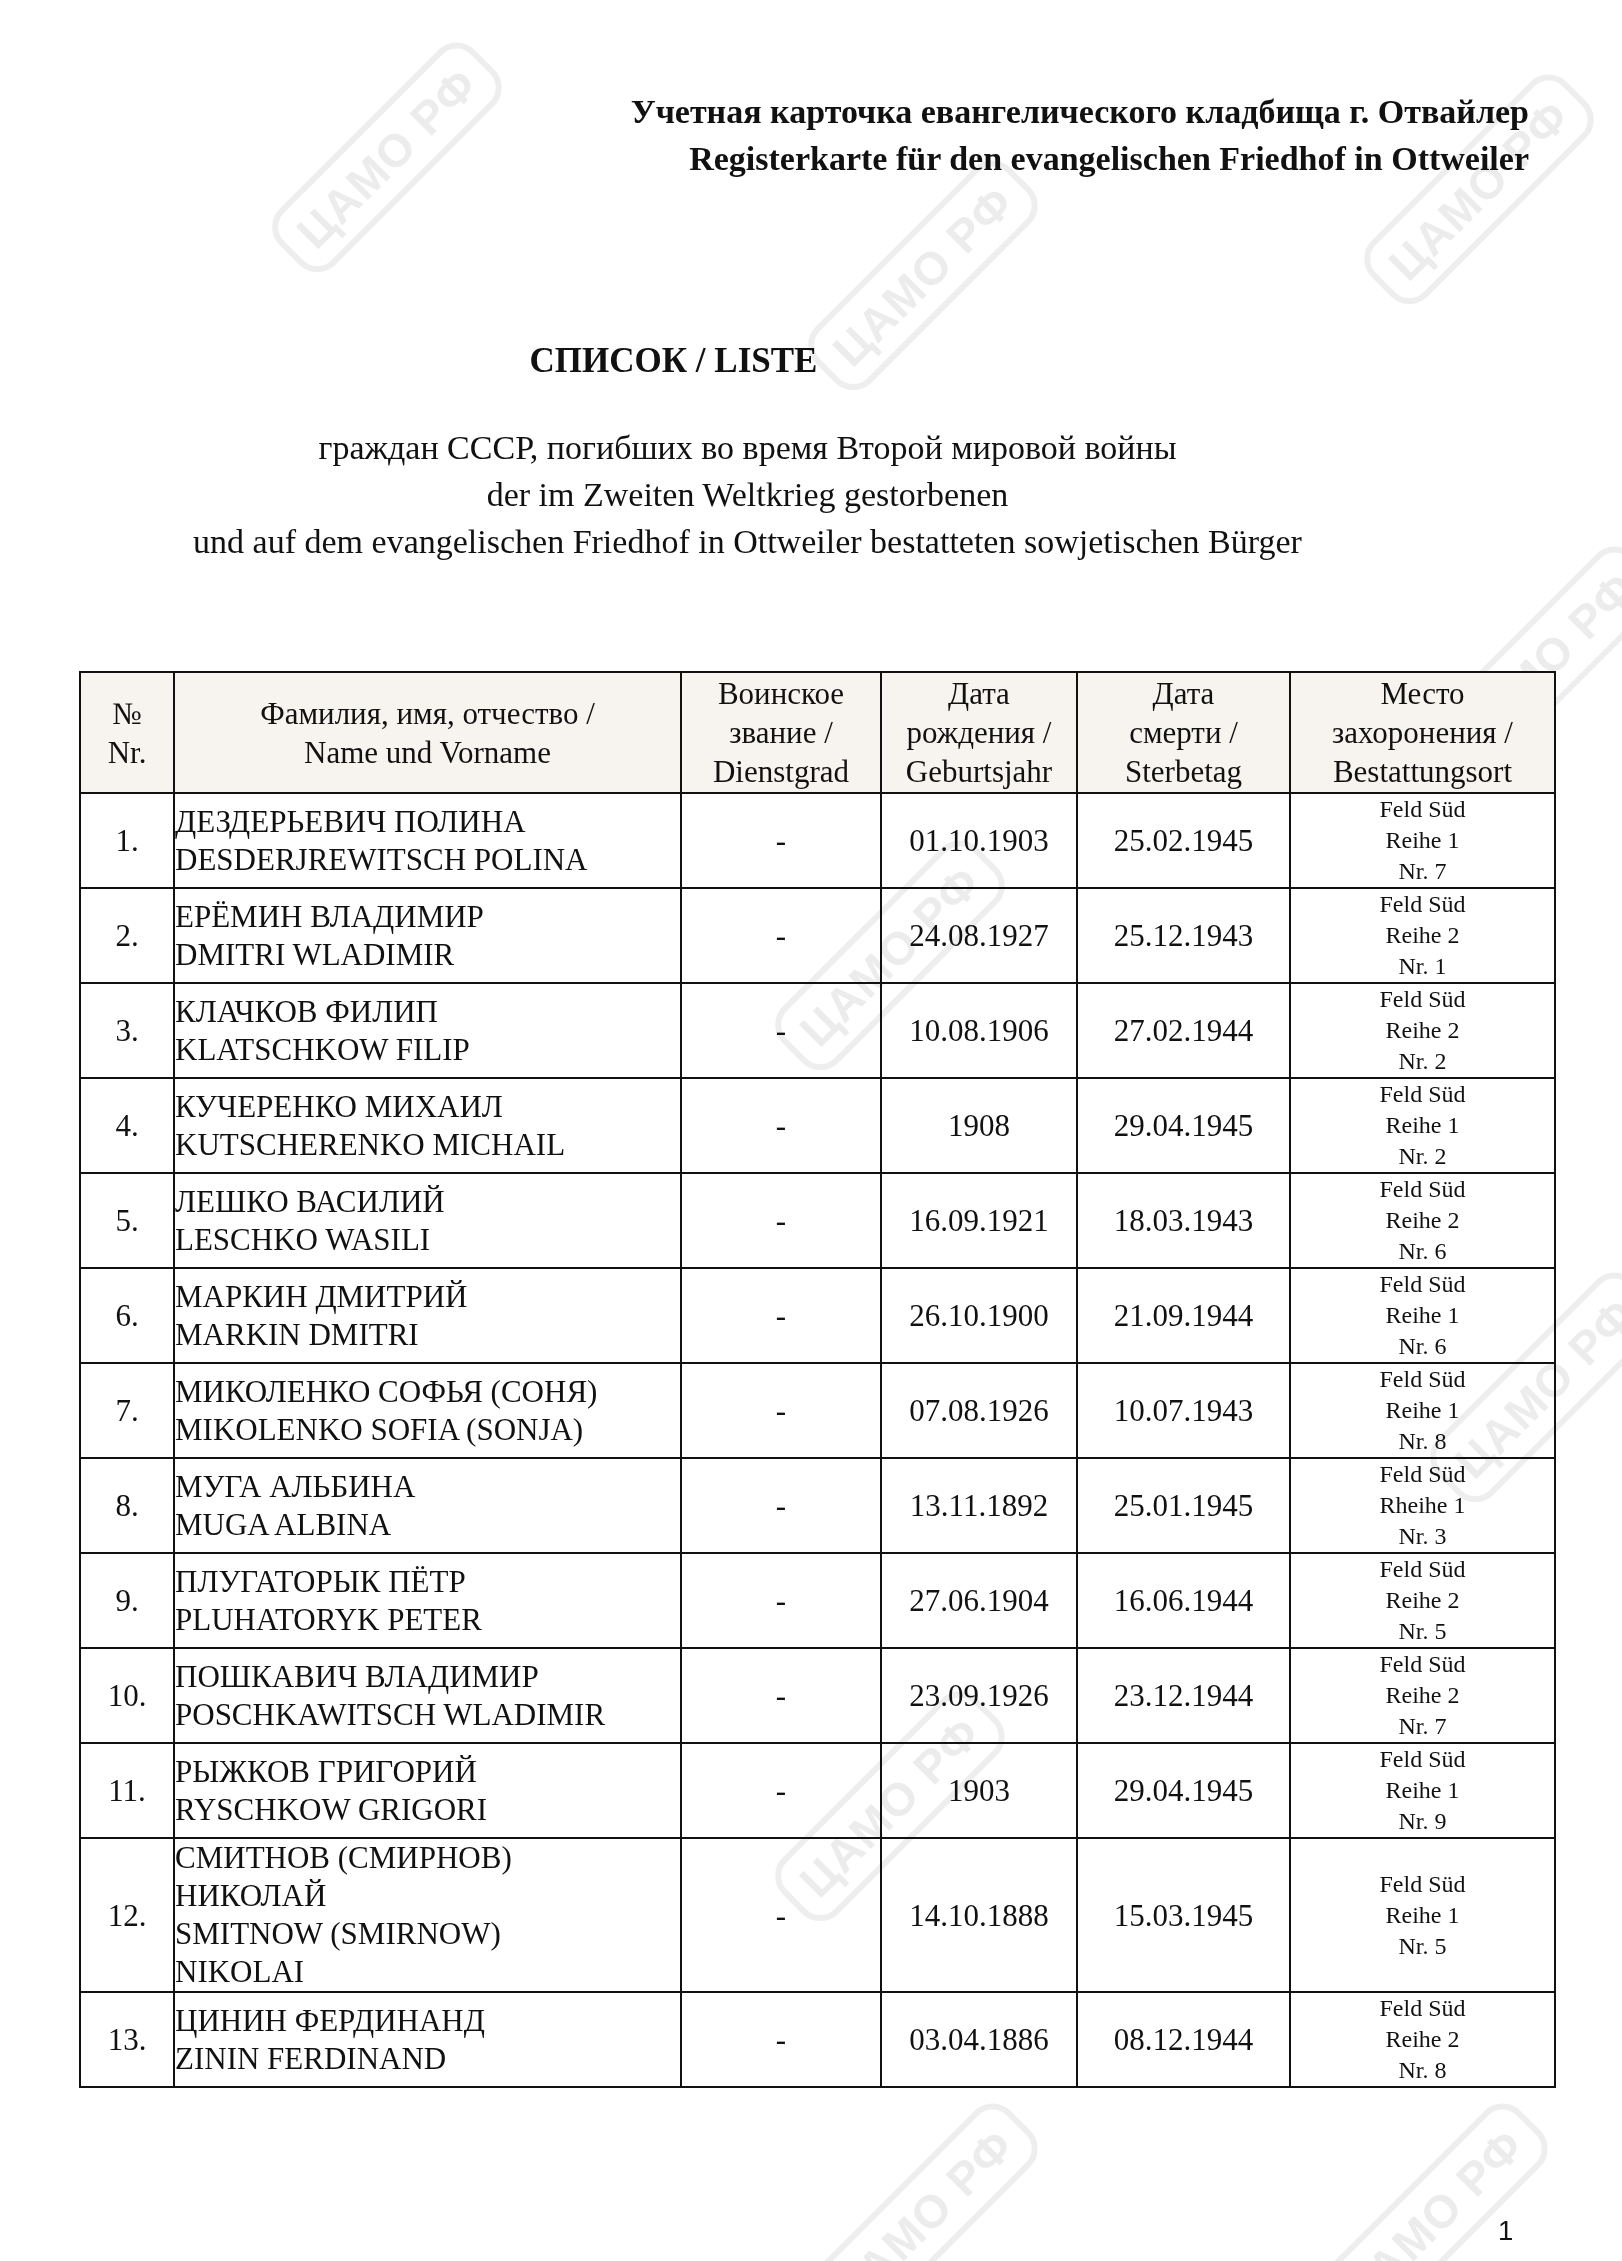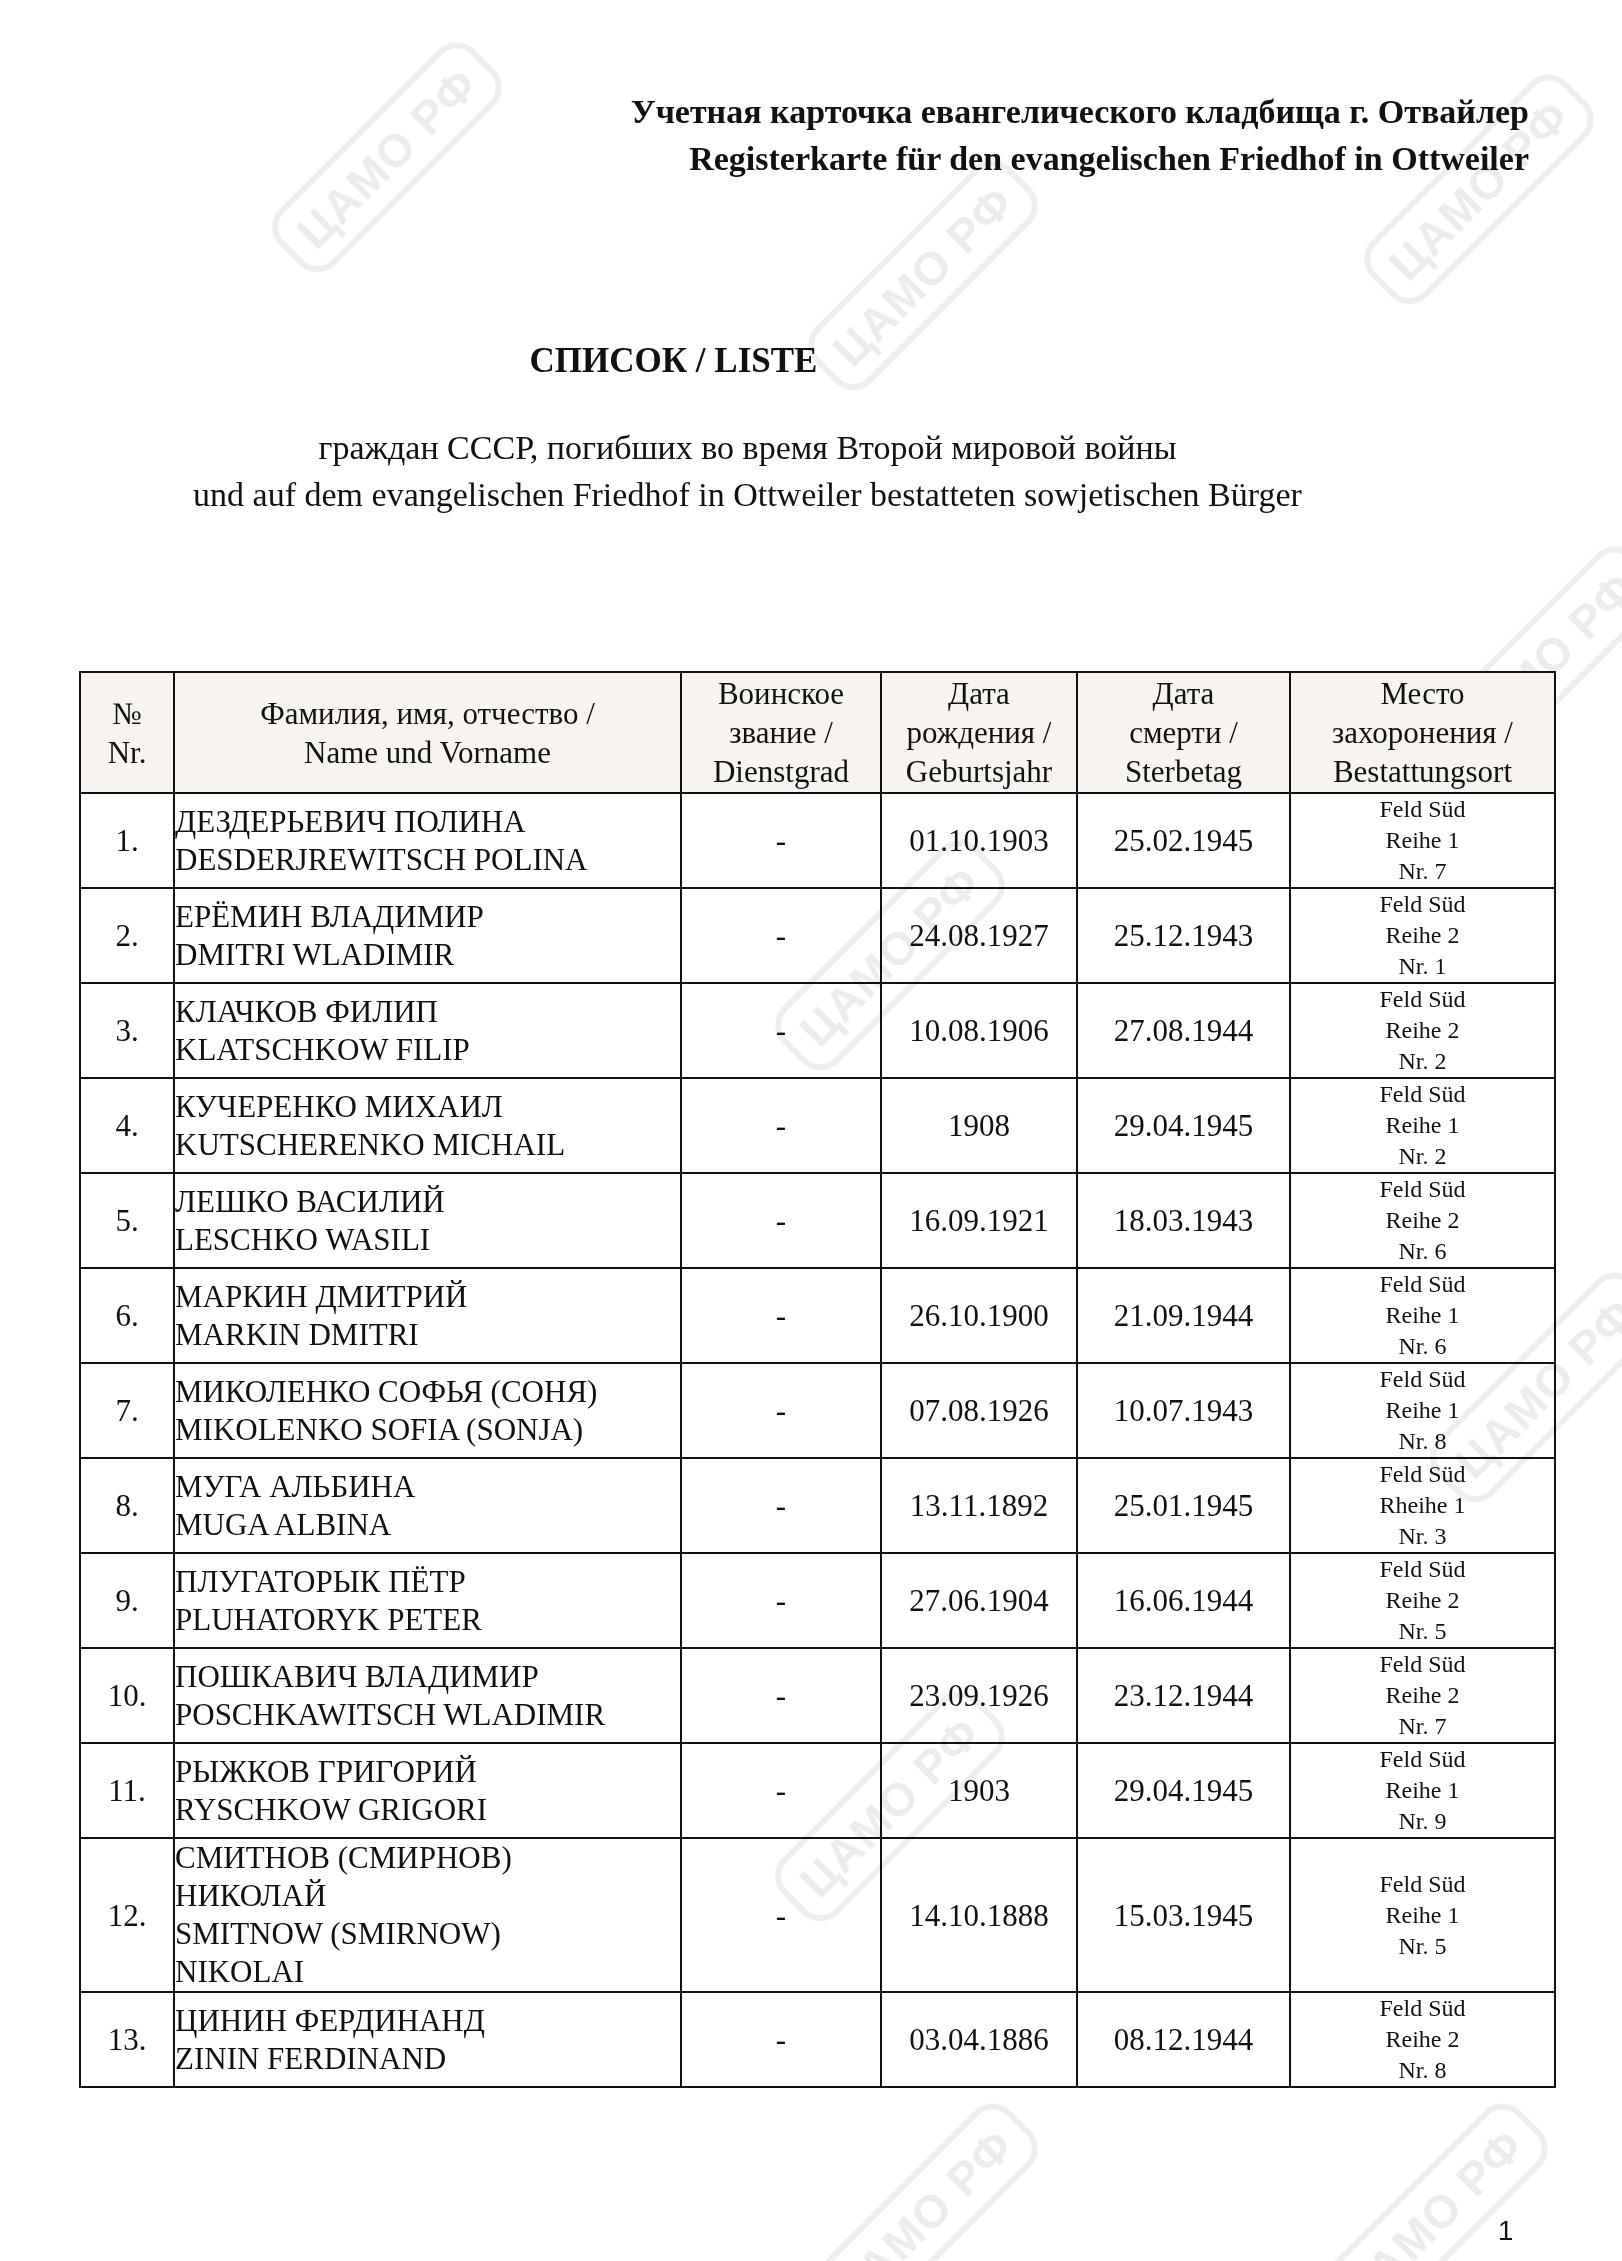--- a/index.html
+++ b/index.html
@@ -105,20 +105,21 @@
 <div class="watermark" style="top:2179px;left:785px;">ЦАМО РФ</div>
 <div class="watermark" style="top:2179px;left:1295px;">ЦАМО РФ</div>
 
 <div class="header-line hl1">Учетная карточка евангелического кладбища г. Отвайлер</div>
 <div class="header-line hl2">Registerkarte für den evangelischen Friedhof in Ottweiler</div>
 
 <div class="title">СПИСОК / LISTE</div>
 
 <div class="subtitle">
   <div>граждан СССР, погибших во время Второй мировой войны</div>
+  <div>der im Zweiten Weltkrieg gestorbenen</div>
   <div>und auf dem evangelischen Friedhof in Ottweiler bestatteten sowjetischen Bürger</div>
 </div>
 
 <table class="list">
   <colgroup>
     <col style="width:94px">
     <col style="width:507px">
     <col style="width:200px">
     <col style="width:196px">
     <col style="width:213px">
@@ -191,21 +192,21 @@
     </tr>
 
     <tr>
       <td>3.</td>
       <td class="name">
         <div>КЛАЧКОВ ФИЛИП</div>
         <div>KLATSCHKOW FILIP</div>
       </td>
       <td>-</td>
       <td>10.08.1906</td>
-      <td>27.08.1944</td>
+      <td>27.02.1944</td>
       <td class="place">
         <div>Feld Süd</div>
         <div>Reihe 2</div>
         <div>Nr. 2</div>
       </td>
     </tr>
 
     <tr>
       <td>4.</td>
       <td class="name">

